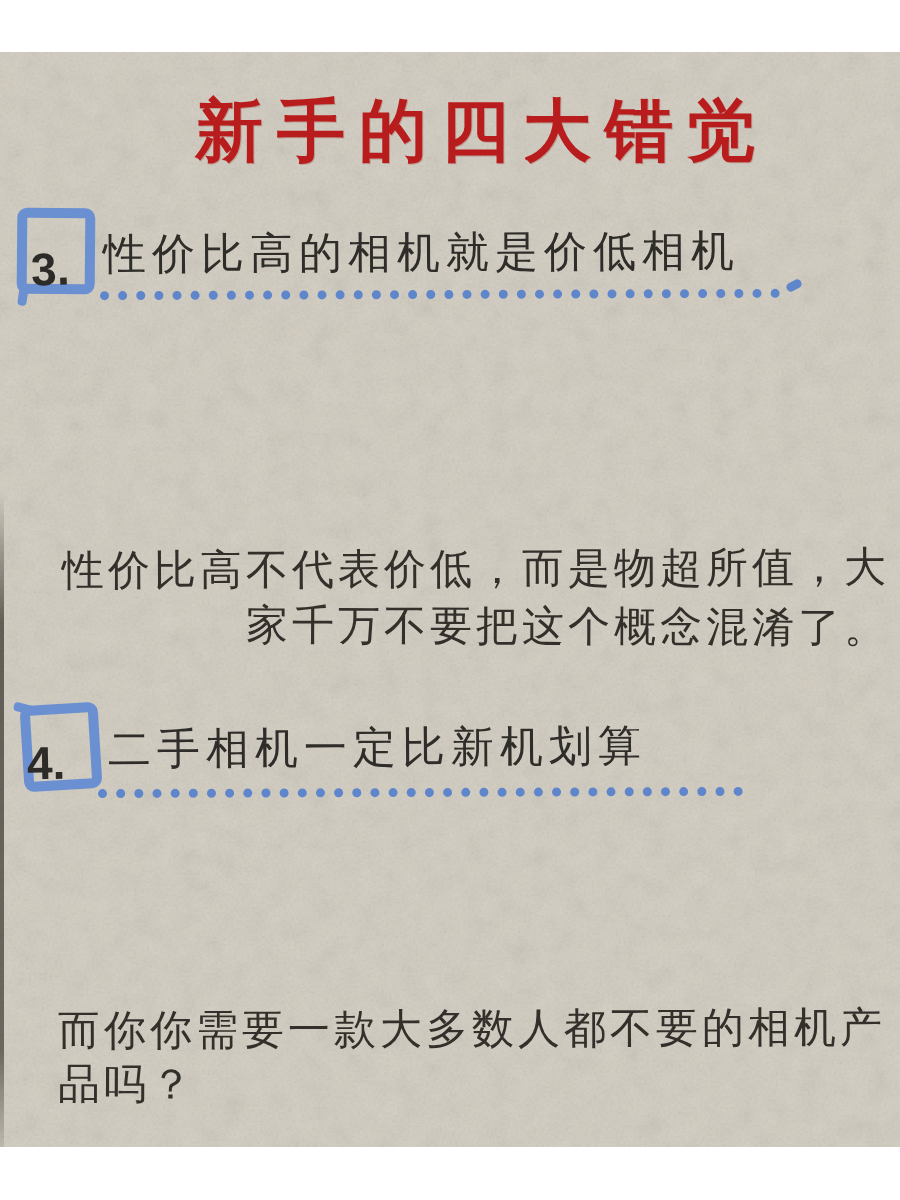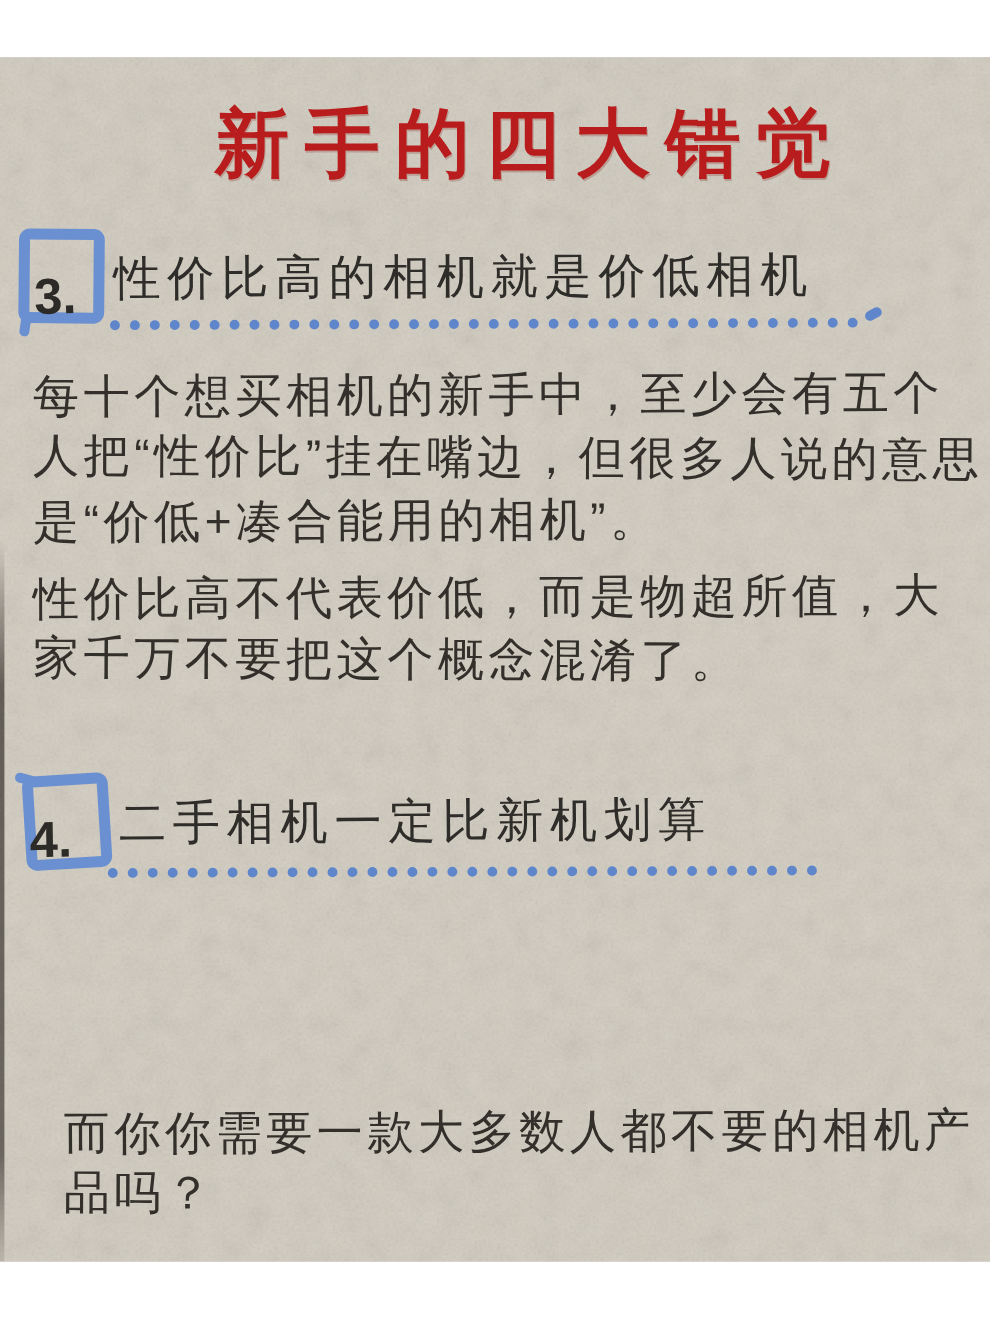--- a/index.html
+++ b/index.html
@@ -33,21 +33,21 @@
   .dotted{position:absolute;height:0;border-bottom:9px dotted #5f86cb;}
   .dotted.d3{left:100px;top:238px;width:680px;transform:rotate(-.2deg);}
   .dotted.d4{left:98px;top:736px;width:645px;transform:rotate(-.2deg);}
   .tick{position:absolute;width:16px;height:9px;background:#5f86cb;border-radius:5px;}
   .tick.t3{left:786px;top:229px;transform:rotate(-28deg);}
   .para{position:absolute;left:30px;width:860px;color:#33302b;}
   .para .line{font-size:42px;letter-spacing:4px;line-height:57px;height:57px;white-space:nowrap;}
   .para .line:nth-child(odd){transform:rotate(-.25deg);}
   .para .line:nth-child(even){transform:rotate(.25deg);}
   .para.p1{top:278px;}
-  .para.p2{top:462px;}
+  .para.p2{top:488px;text-align:right;}
   .para.p3{top:772px;}
   .para.p4{top:948px;margin-left:28px;}
 </style>
 </head>
 <body>
 
 <div class="screen">
   <div class="paper">
 
     <svg class="texture" width="900" height="1095" xmlns="http://www.w3.org/2000/svg">
@@ -67,25 +67,20 @@
     <div class="edge-shadow"></div>
 
     <div class="page-title">新手的四大错觉</div>
 
     <div class="num-box b3"></div>
     <div class="section-num n3">3.</div>
     <div class="section-heading h3">性价比高的相机就是价低相机</div>
     <div class="dotted d3"></div>
     <div class="tick t3"></div>
 
-    <div class="para p1">
-      <div class="line">每十个想买相机的新手中，至少会有五个</div>
-      <div class="line">人把“性价比”挂在嘴边，但很多人说的意思</div>
-      <div class="line">是“价低+凑合能用的相机”。</div>
-    </div>
 
     <div class="para p2">
       <div class="line">性价比高不代表价低，而是物超所值，大</div>
       <div class="line">家千万不要把这个概念混淆了。</div>
     </div>
 
     <div class="num-box b4"></div>
     <div class="section-num n4">4.</div>
     <div class="section-heading h4">二手相机一定比新机划算</div>
     <div class="dotted d4"></div>

